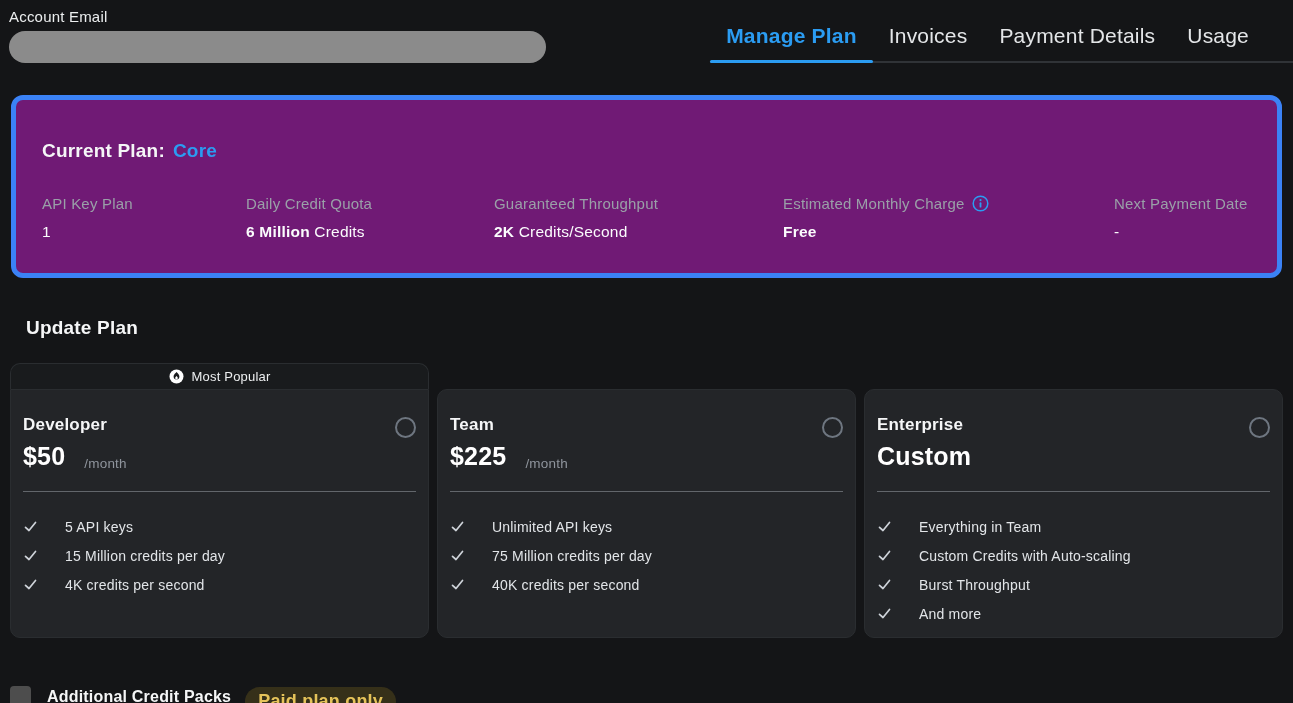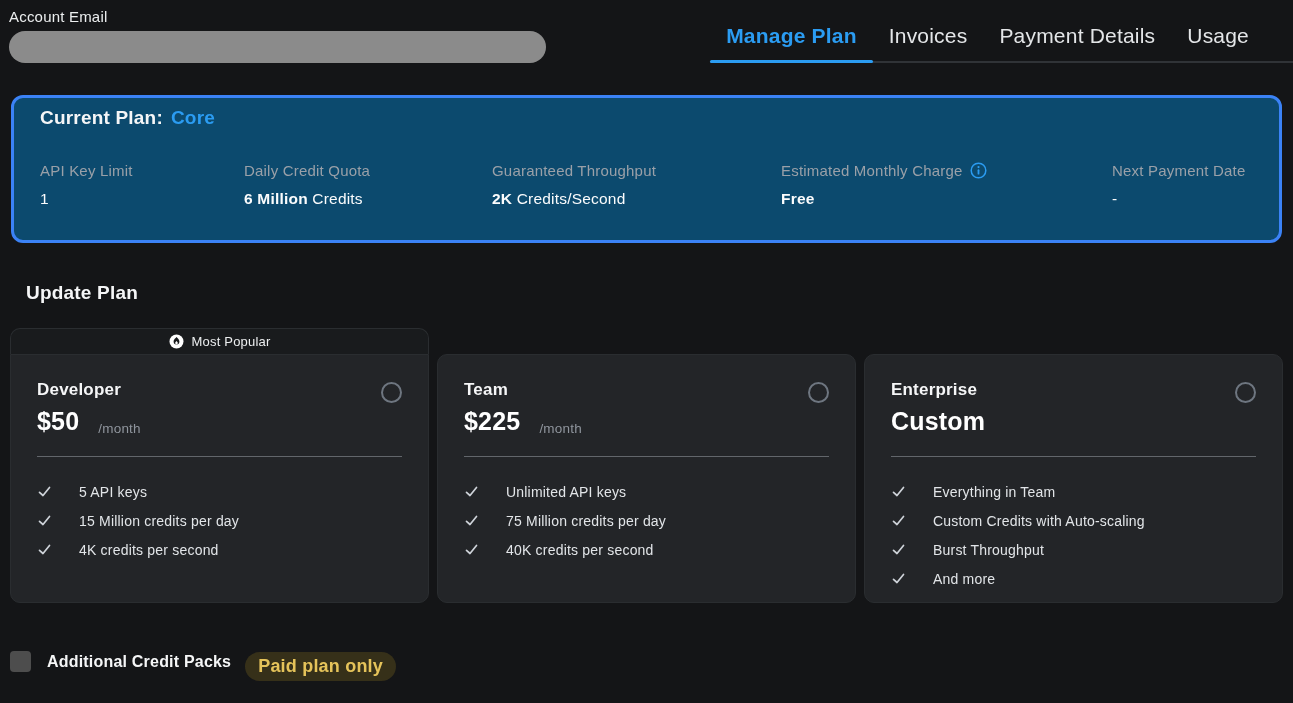--- a/index.html
+++ b/index.html
@@ -23,22 +23,22 @@
     font-size: 21px; color: #e4e6e8; cursor: pointer; white-space: nowrap;
   }
   .tab.active { color: #2b9cf2; font-weight: 700; }
   .tab.active::after {
     content: ""; position: absolute; left: 0; right: 0; bottom: -2px;
     height: 3px; background: #2b9cf2; border-radius: 2px;
   }
 
   
   .current-card {
-    margin: 32px 11px 0 11px; background: #0c4a6e; border: 3px solid #3b82f6;
-    border-radius: 12px; padding: 9px 26px 32px 26px;
+    margin: 32px 11px 0 11px; background: #701a75; border: 5px solid #3b82f6;
+    border-radius: 12px; padding: 40px 26px 32px 26px;
   }
   .current-title { font-size: 19px; font-weight: 700; color: #f5f6f7; }
   .current-title .plan-name { color: #2b9cf2; margin-left: 8px; }
   .stats { display: grid; grid-template-columns: 204px 248px 289px 331px 1fr; margin-top: 33px; }
   .stat-label { font-size: 15px; color: #9aa0a8; display: flex; align-items: center; gap: 7px; }
   .stat-value { margin-top: 11px; font-size: 15.5px; color: #fbfcfd; }
   .stat-value .vb { font-weight: 700; }
   .info-icon { display: inline-flex; cursor: pointer; }
 
   
@@ -48,21 +48,21 @@
     display: grid; grid-template-columns: repeat(3, 1fr); gap: 8px;
     margin: 24px 10px 0 10px; align-items: end;
   }
   .popular-band {
     height: 26px; background: #191b1d; border: 1px solid #2a2d30; border-bottom: none;
     border-radius: 10px 10px 0 0; display: flex; align-items: center; justify-content: center;
     gap: 8px; font-size: 13px; color: #eceeef;
   }
   .plan-body {
     height: 249px; background: #232528; border: 1px solid #2a2d30;
-    border-radius: 10px; padding: 25px 26px; cursor: pointer;
+    border-radius: 10px; padding: 25px 12px; cursor: pointer;
   }
   .plan-wrap .plan-body { border-radius: 0 0 10px 10px; }
   .plan-top { display: flex; justify-content: space-between; align-items: flex-start; }
   .plan-name-txt { font-size: 17px; font-weight: 600; color: #f5f6f7; }
   .radio {
     width: 21px; height: 21px; border: 2px solid #6e7680; border-radius: 50%;
     flex: none; cursor: pointer; margin-top: 2px;
   }
   .price-row { margin-top: 7px; display: flex; align-items: flex-end; gap: 11px; }
   .price { font-size: 25px; font-weight: 800; color: #ffffff; }
@@ -99,21 +99,21 @@
     </nav>
   </header>
 
   <section class="current-card">
     <div class="current-title">
       <span>Current Plan:</span><span class="plan-name">Core</span>
     </div>
     <div class="stats">
 
       <div class="stat">
-        <div class="stat-label">API Key Limit</div>
+        <div class="stat-label">API Key Plan</div>
         <div class="stat-value"><span class="vb"></span><span>1</span></div>
       </div>
 
       <div class="stat">
         <div class="stat-label">Daily Credit Quota</div>
         <div class="stat-value"><span class="vb">6 Million</span><span> Credits</span></div>
       </div>
 
       <div class="stat">
         <div class="stat-label">Guaranteed Throughput</div>

